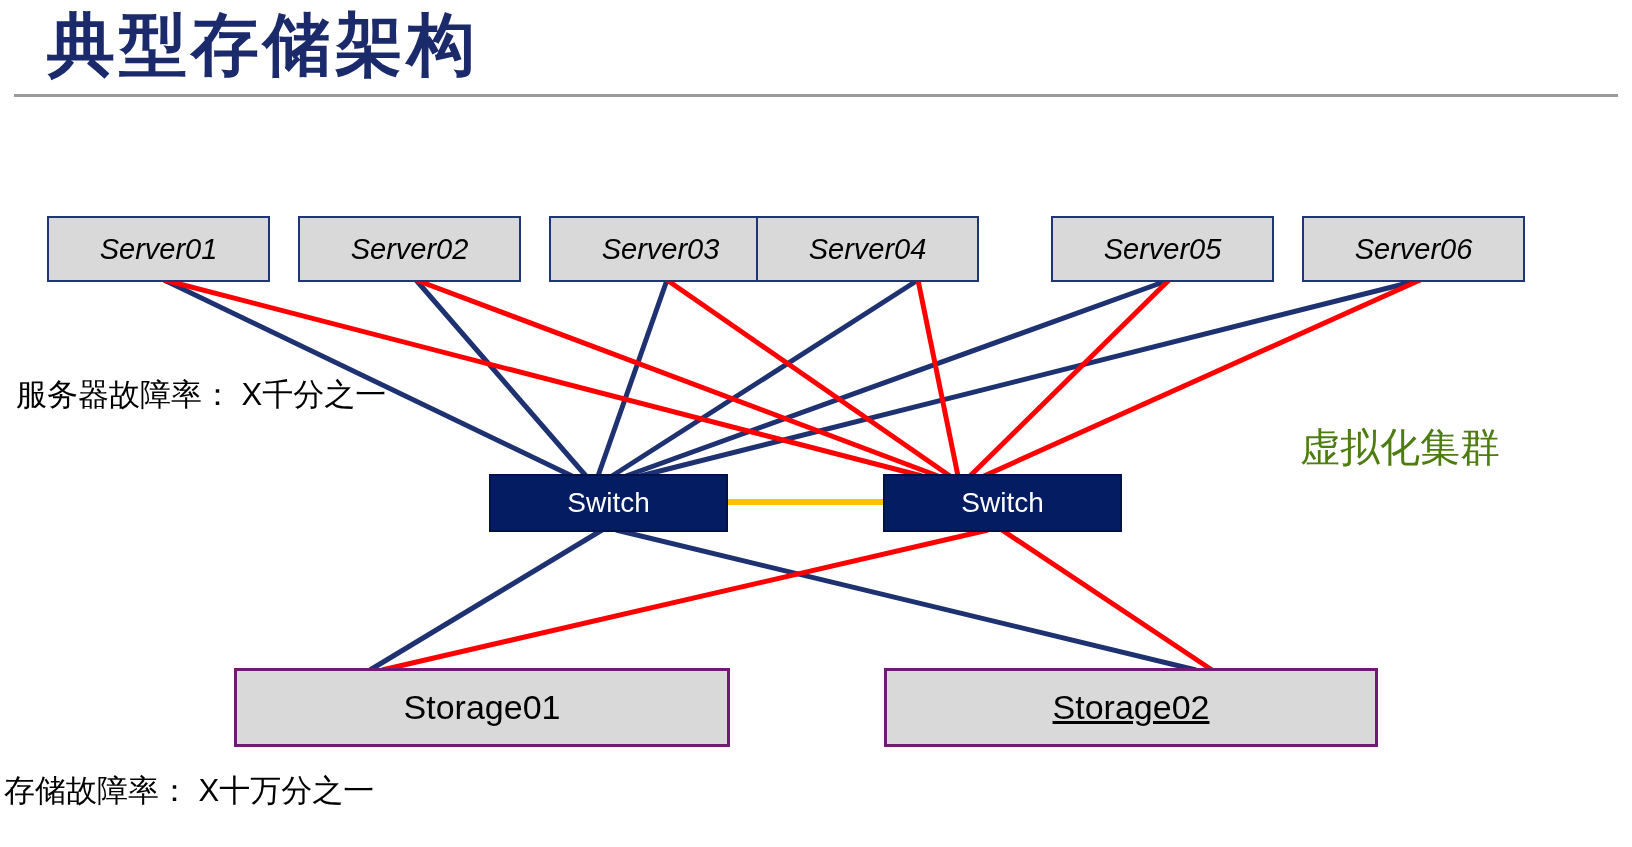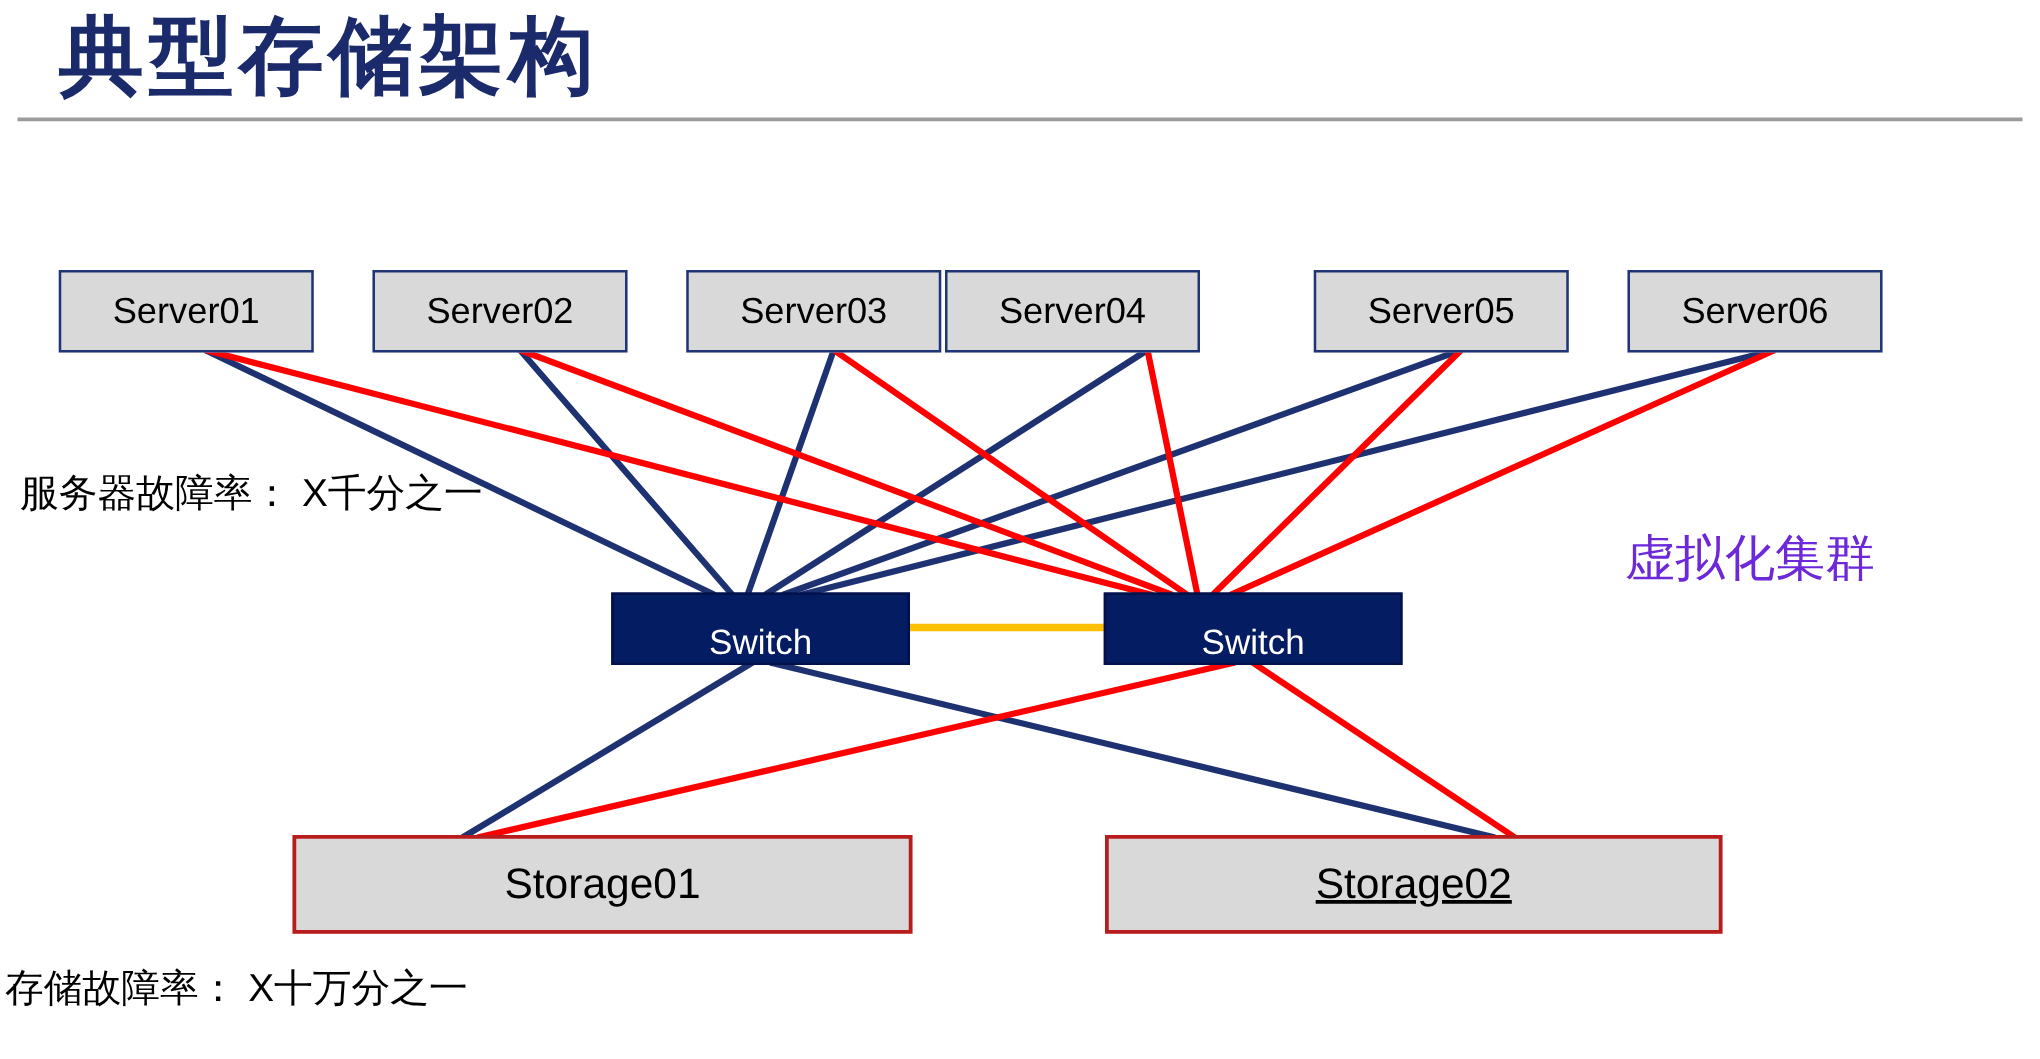--- a/index.html
+++ b/index.html
@@ -35,52 +35,52 @@
   .node {
     position: absolute;
     box-sizing: border-box;
     display: flex;
     align-items: center;
     justify-content: center;
     z-index: 2;
     white-space: nowrap;
   }
   .server {
-    top: 216px; width: 204px; height: 66px;
+    top: 216px; width: 223px; height: 66px;
     background: #D9D9D9;
     border: 2px solid #1F3575;
-    font-size: 29px; color: #000000;
+    font-size: 29px; color: #000000; font-style: italic;
   }
   .sw {
     top: 474px; width: 239px; height: 58px;
     background: #041C62;
     border: 2px solid #02114A;
-    font-size: 28px; color: #ffffff; align-items: flex-end;
+    font-size: 28px; color: #ffffff;
   }
   .storage {
     top: 668px; height: 79px;
     background: #D9D9D9;
-    border: 3px solid #b91c1c;
+    border: 3px solid #701a75;
     font-size: 34px; color: #000000;
   }
   .note {
     position: absolute;
     color: #000000;
     font-size: 31px;
     z-index: 3;
     white-space: nowrap;
   }
   .note-server-failure { left: 4px; top: 374px; margin-left: 12px; }
   .note-storage-failure { left: 4px; top: 770px; }
   .note-cluster {
     position: absolute;
     left: 1300px; top: 420px;
     font-size: 40px;
     line-height: 54px;
-    color: #6d28d9;
+    color: #4d7c0f;
     z-index: 3;
     white-space: nowrap;
   }
   #srv1 { left: 47px; }
   #srv2 { left: 298px; }
   #srv3 { left: 549px; }
   #srv4 { left: 756px; }
   #srv5 { left: 1051px; }
   #srv6 { left: 1302px; }
   #swa  { left: 489px; }

